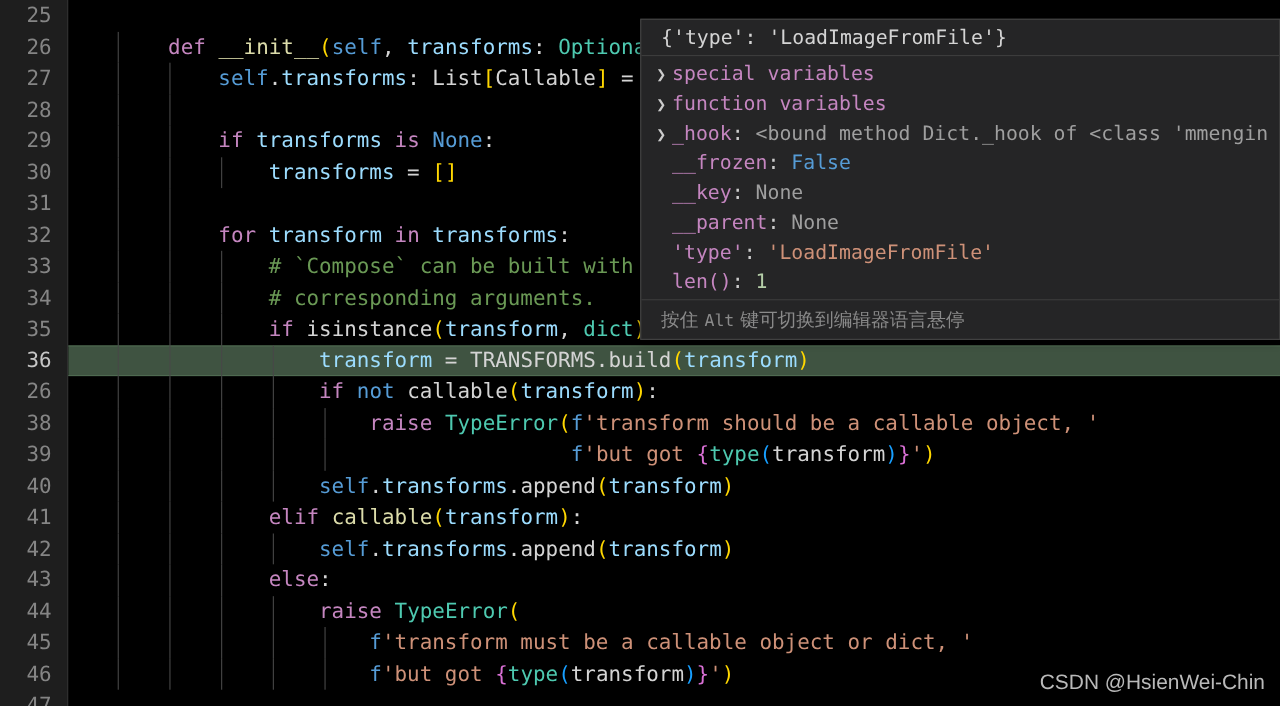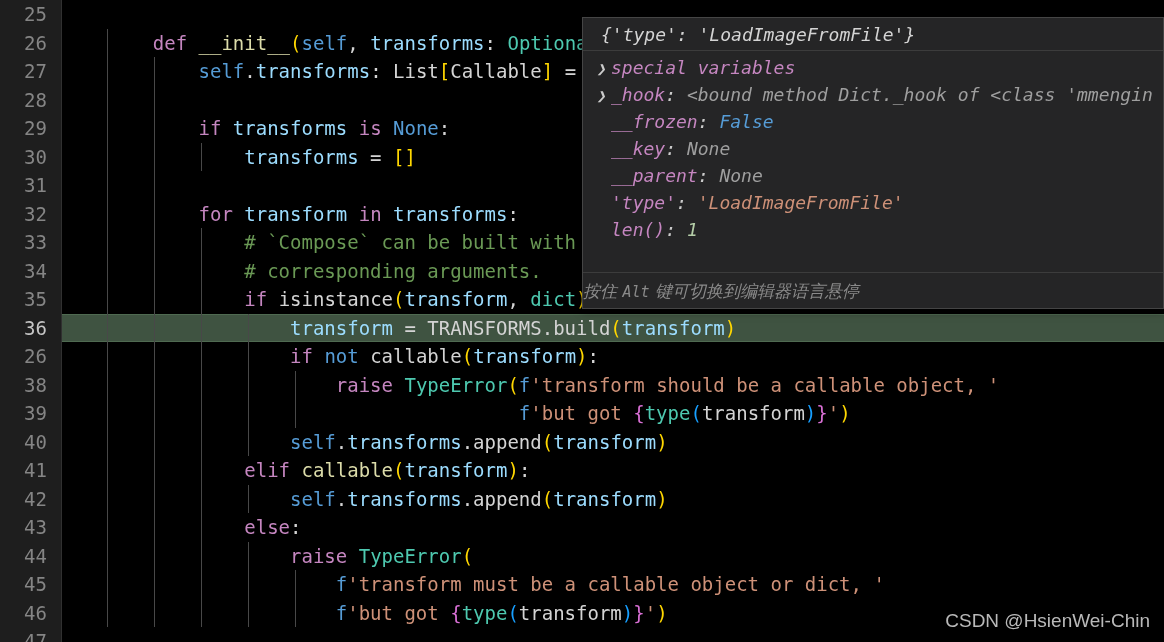--- a/index.html
+++ b/index.html
@@ -92,21 +92,20 @@
     position: absolute;
     left: 582px;
     top: 17px;
     width: 582px;
     height: 292px;
     background: #252526;
     border: 1px solid #454545;
     box-shadow: 0 2px 8px rgba(0,0,0,0.55);
     overflow: hidden;
     z-index: 40;
-    font-style: italic;
   }
   .tt-header {
     height: 33px;
     line-height: 33px;
     padding-left: 18px;
     font-size: 18px;
     font-family: "DejaVu Sans Mono", monospace;
     color: #d4d4d4;
     border-bottom: 1px solid #3c3c3c;
     white-space: nowrap;
@@ -140,20 +139,21 @@
   .tt-val-none { color: #9f9f9f; }
   .tt-val-str  { color: #ce9178; }
   .tt-val-num  { color: #b5cea8; }
   .tt-val-plain{ color: #9f9f9f; }
   .tt-footer {
     position: absolute;
     left: 0; bottom: 0;
     width: 100%;
     height: 36px;
     line-height: 36px;
+    padding-left: 18px;
     border-top: 1px solid #3c3c3c;
     color: #8a8a8a;
     font-size: 17px;
     font-family: "DejaVu Sans", sans-serif;
     white-space: nowrap;
   }
   .tt-footer .kbd {
     font-family: "DejaVu Sans Mono", monospace;
     font-size: 15px;
   }
@@ -231,20 +231,21 @@
       <div class="code-row"><span class="indent-guide" style="left: 45px;"></span><span class="indent-guide" style="left: 91.88px;"></span><span class="indent-guide" style="left: 138.76px;"></span><span class="indent-guide" style="left: 185.64px;"></span><span class="t-plain">                </span><span class="t-kw">raise</span><span class="t-plain"> </span><span class="t-cls">TypeError</span><span class="t-b1">(</span></div>
       <div class="code-row"><span class="indent-guide" style="left: 45px;"></span><span class="indent-guide" style="left: 91.88px;"></span><span class="indent-guide" style="left: 138.76px;"></span><span class="indent-guide" style="left: 185.64px;"></span><span class="indent-guide" style="left: 232.52px;"></span><span class="t-plain">                    </span><span class="t-kw2">f</span><span class="t-str">'transform must be a callable object or dict, '</span></div>
       <div class="code-row"><span class="indent-guide" style="left: 45px;"></span><span class="indent-guide" style="left: 91.88px;"></span><span class="indent-guide" style="left: 138.76px;"></span><span class="indent-guide" style="left: 185.64px;"></span><span class="indent-guide" style="left: 232.52px;"></span><span class="t-plain">                    </span><span class="t-kw2">f</span><span class="t-str">'but got </span><span class="t-b2">{</span><span class="t-cls">type</span><span class="t-b3">(</span><span class="t-plain">transform</span><span class="t-b3">)</span><span class="t-b2">}</span><span class="t-str">'</span><span class="t-b1">)</span></div>
       <div class="code-row"><span></span></div>
     </div>
 
   <div class="debug-tooltip">
     <div class="tt-header">{'type': 'LoadImageFromFile'}</div>
     <div class="tt-body" id="tt-body">
         <div class="tt-row"><span class="tt-chev">❯</span><span class="tt-name">special variables</span></div>
+        <div class="tt-row"><span class="tt-chev">❯</span><span class="tt-name">function variables</span></div>
         <div class="tt-row"><span class="tt-chev">❯</span><span class="tt-name">_hook</span><span class="tt-sep">: </span><span class="tt-val-plain">&lt;bound method Dict._hook of &lt;class 'mmengin</span></div>
         <div class="tt-row"><span class="tt-chev empty">❯</span><span class="tt-name">__frozen</span><span class="tt-sep">: </span><span class="tt-val-bool">False</span></div>
         <div class="tt-row"><span class="tt-chev empty">❯</span><span class="tt-name">__key</span><span class="tt-sep">: </span><span class="tt-val-none">None</span></div>
         <div class="tt-row"><span class="tt-chev empty">❯</span><span class="tt-name">__parent</span><span class="tt-sep">: </span><span class="tt-val-none">None</span></div>
         <div class="tt-row"><span class="tt-chev empty">❯</span><span class="tt-name">'type'</span><span class="tt-sep">: </span><span class="tt-val-str">'LoadImageFromFile'</span></div>
         <div class="tt-row"><span class="tt-chev empty">❯</span><span class="tt-name">len()</span><span class="tt-sep">: </span><span class="tt-val-num">1</span></div>
       </div>
     <div class="tt-footer">
       <span>按住 </span><span class="kbd">Alt</span><span> 键可切换到编辑器语言悬停</span>
     </div>

